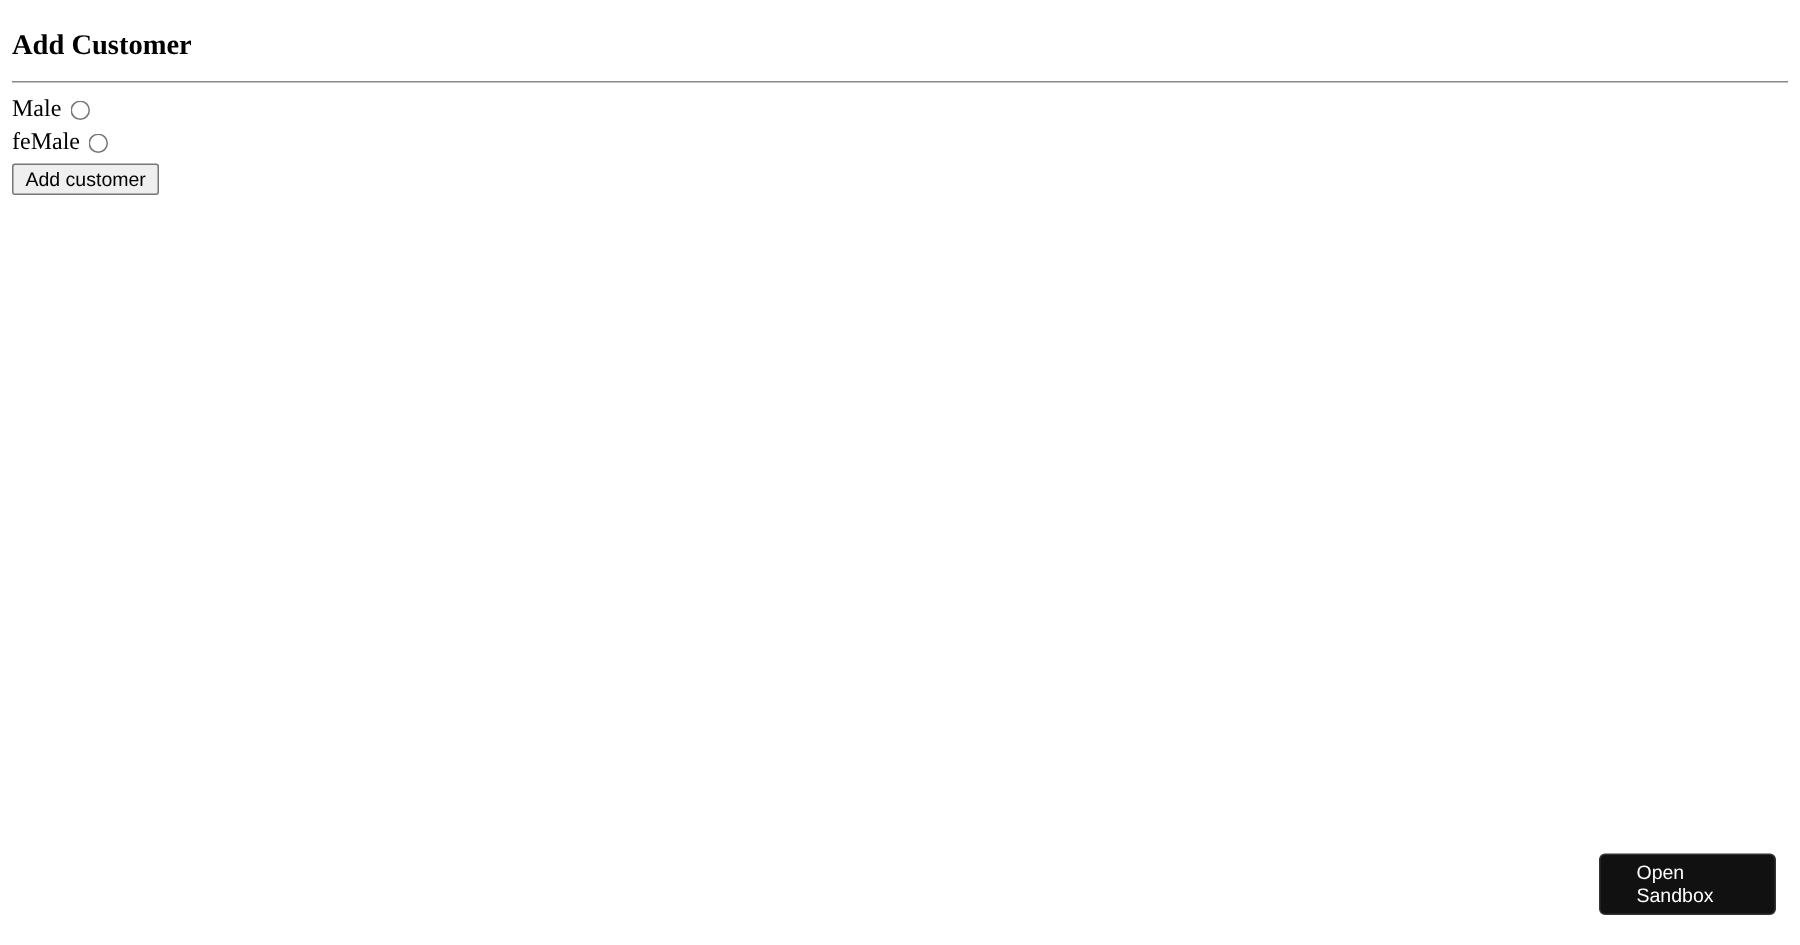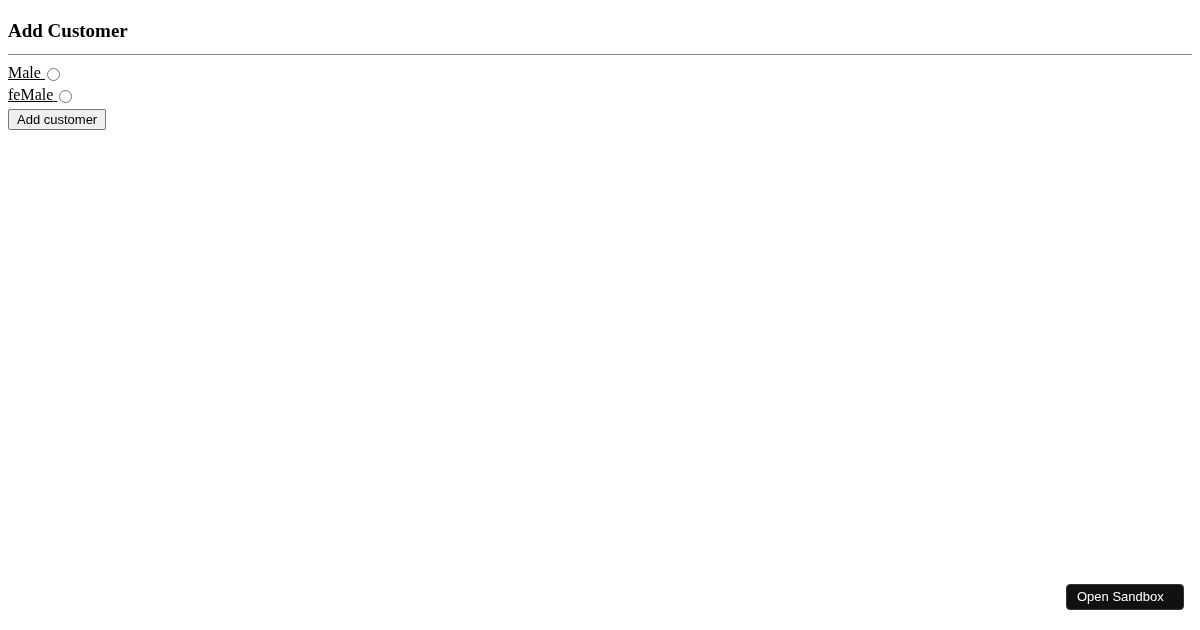--- a/index.html
+++ b/index.html
@@ -22,21 +22,20 @@
       font-weight: bold;
     }
     hr {
       border: none;
       border-top: 1px solid #888;
       margin: 8px 0;
     }
     .form-row {
       margin: 2px 0;
       line-height: 20px;
-      text-decoration: underline;
     }
     .form-row label {
       font-size: 16px;
     }
     input[type="radio"] {
       margin: 0 0 0 2px;
       vertical-align: middle;
     }
     button.add-btn {
       font-family: Arial, Helvetica, sans-serif;
@@ -50,21 +49,21 @@
     }
     .open-sandbox {
       position: absolute;
       right: 16px;
       bottom: 20px;
       background: #111111;
       color: #ffffff;
       font-family: Arial, Helvetica, sans-serif;
       font-size: 13px;
       line-height: 1.2;
-      padding: 4px 10px;
+      padding: 4px 24px;
       width: 118px;
       border-radius: 4px;
       cursor: pointer;
       border: 1px solid #333;
       text-align: left;
     }
   </style>
 </head>
 <body>
 

